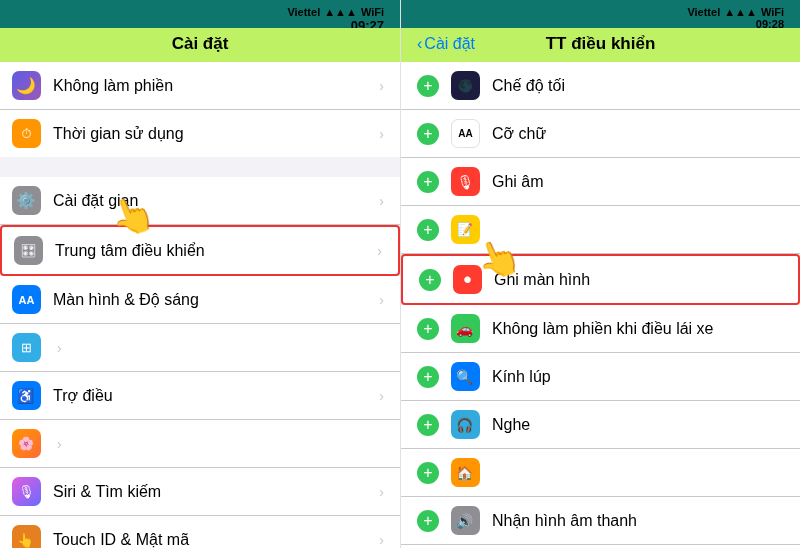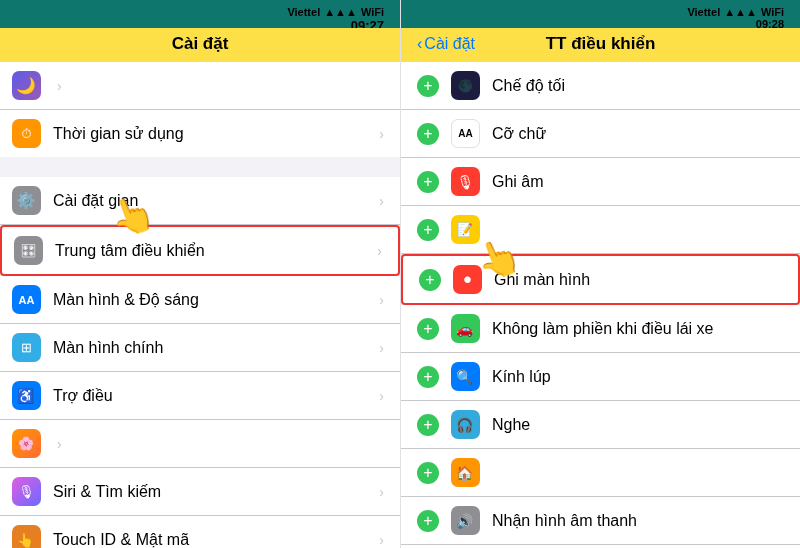--- a/index.html
+++ b/index.html
@@ -37,21 +37,21 @@
     .status-right { font-size: 11px; font-weight: 600; display: flex; gap: 4px; align-items: center; }
     .battery-body { width: 20px; height: 10px; border: 1.5px solid #000; border-radius: 2px; position: relative; }
     .battery-fill { position: absolute; left: 1px; top: 1px; height: 6px; width: 14px; background: #000; border-radius: 1px; }
 
     
     .nav-bar {
       display: flex;
       justify-content: center;
       align-items: center;
       padding: 6px 16px 8px;
-      background: #fde047;
+      background: #bef264;
       position: relative;
     }
     .nav-title {
       font-size: 17px;
       font-weight: 700;
       color: #000;
     }
     .nav-back {
       position: absolute;
       left: 16px;
@@ -229,20 +229,21 @@
 
   <div class="nav-bar">
     <div class="nav-title">Cài đặt</div>
   </div>
 
   <div class="settings-list">
 
     <div>
       <div class="list-item">
         <div class="item-icon bg-purple">🌙</div>
+        <span class="item-label">Không làm phiền</span>
         <span class="item-chevron">›</span>
       </div>
       <div class="list-item">
         <div class="item-icon bg-orange" style="font-size:13px;">⏱</div>
         <span class="item-label">Thời gian sử dụng</span>
         <span class="item-chevron">›</span>
       </div>
     </div>
 
     <div class="section-gap"></div>
@@ -258,21 +259,20 @@
         <span class="item-label">Trung tâm điều khiển</span>
         <span class="item-chevron">›</span>
       </div>
       <div class="list-item">
         <div class="item-icon" style="background:#007aff;font-size:11px;font-weight:700;">AA</div>
         <span class="item-label">Màn hình &amp; Độ sáng</span>
         <span class="item-chevron">›</span>
       </div>
       <div class="list-item">
         <div class="item-icon bg-blue2" style="font-size:13px;">⊞</div>
-        <span class="item-label">Màn hình chính</span>
         <span class="item-chevron">›</span>
       </div>
       <div class="list-item">
         <div class="item-icon bg-blue" style="font-size:14px;">♿</div>
         <span class="item-label">Trợ điều</span>
         <span class="item-chevron">›</span>
       </div>
       <div class="list-item">
         <div class="item-icon" style="background:linear-gradient(135deg,#ff9500,#ff6b35);font-size:13px;">🌸</div>
         <span class="item-chevron">›</span>

